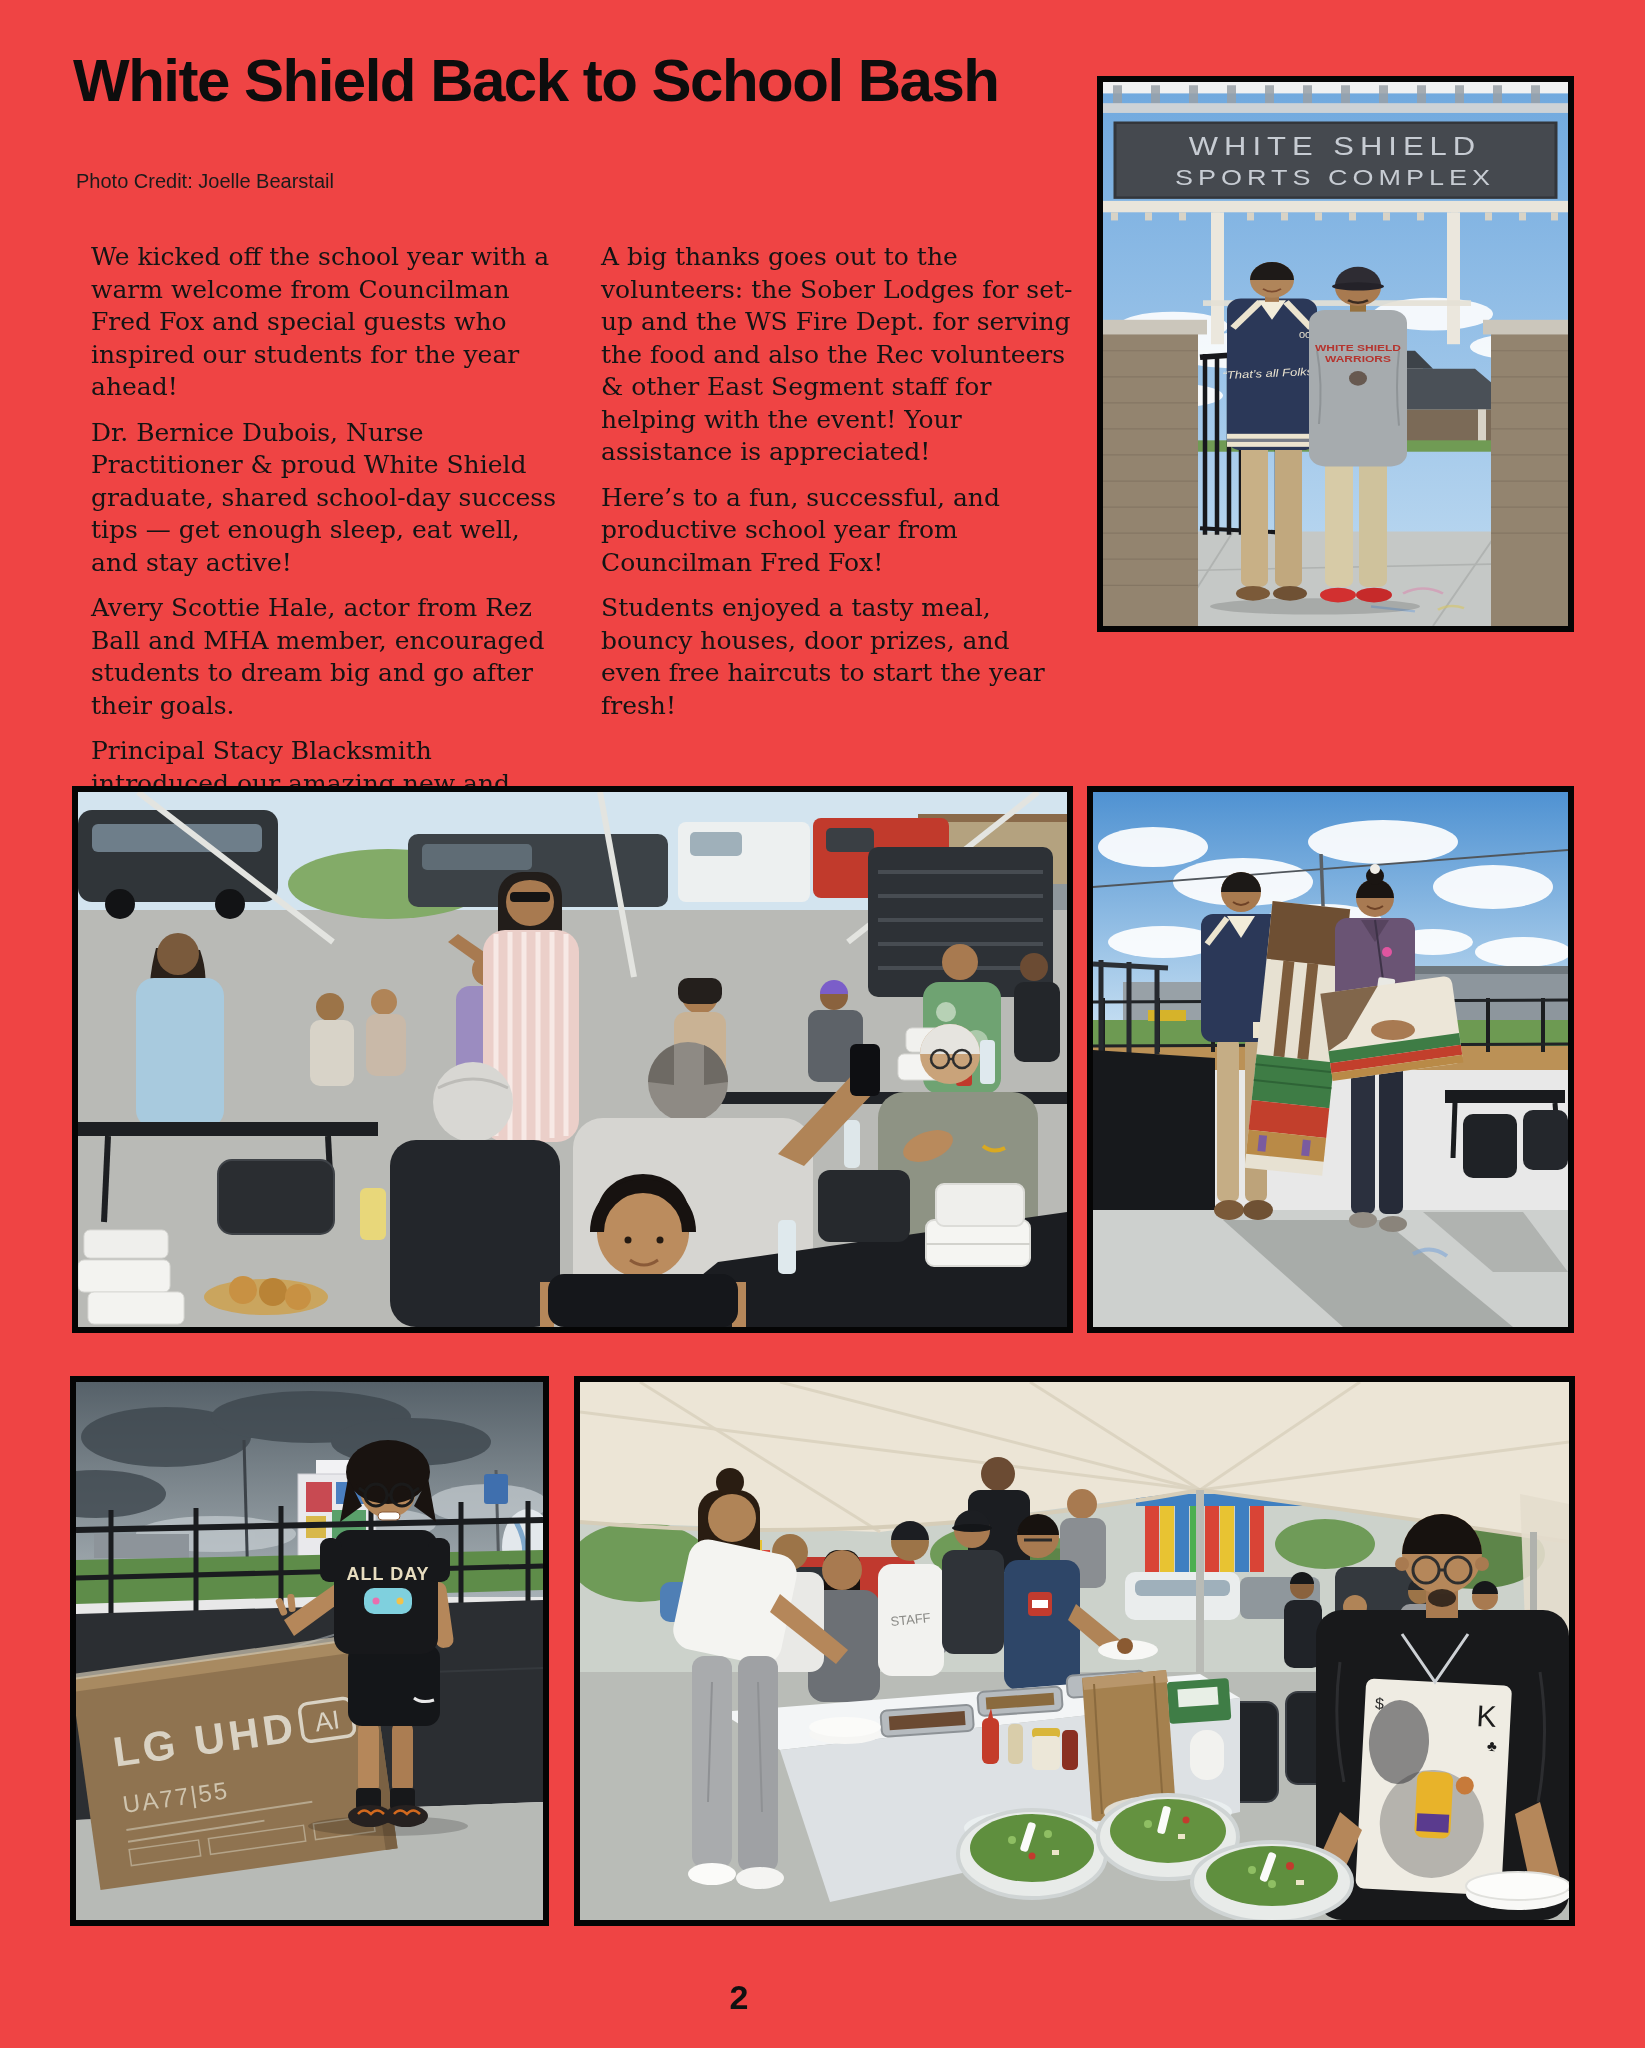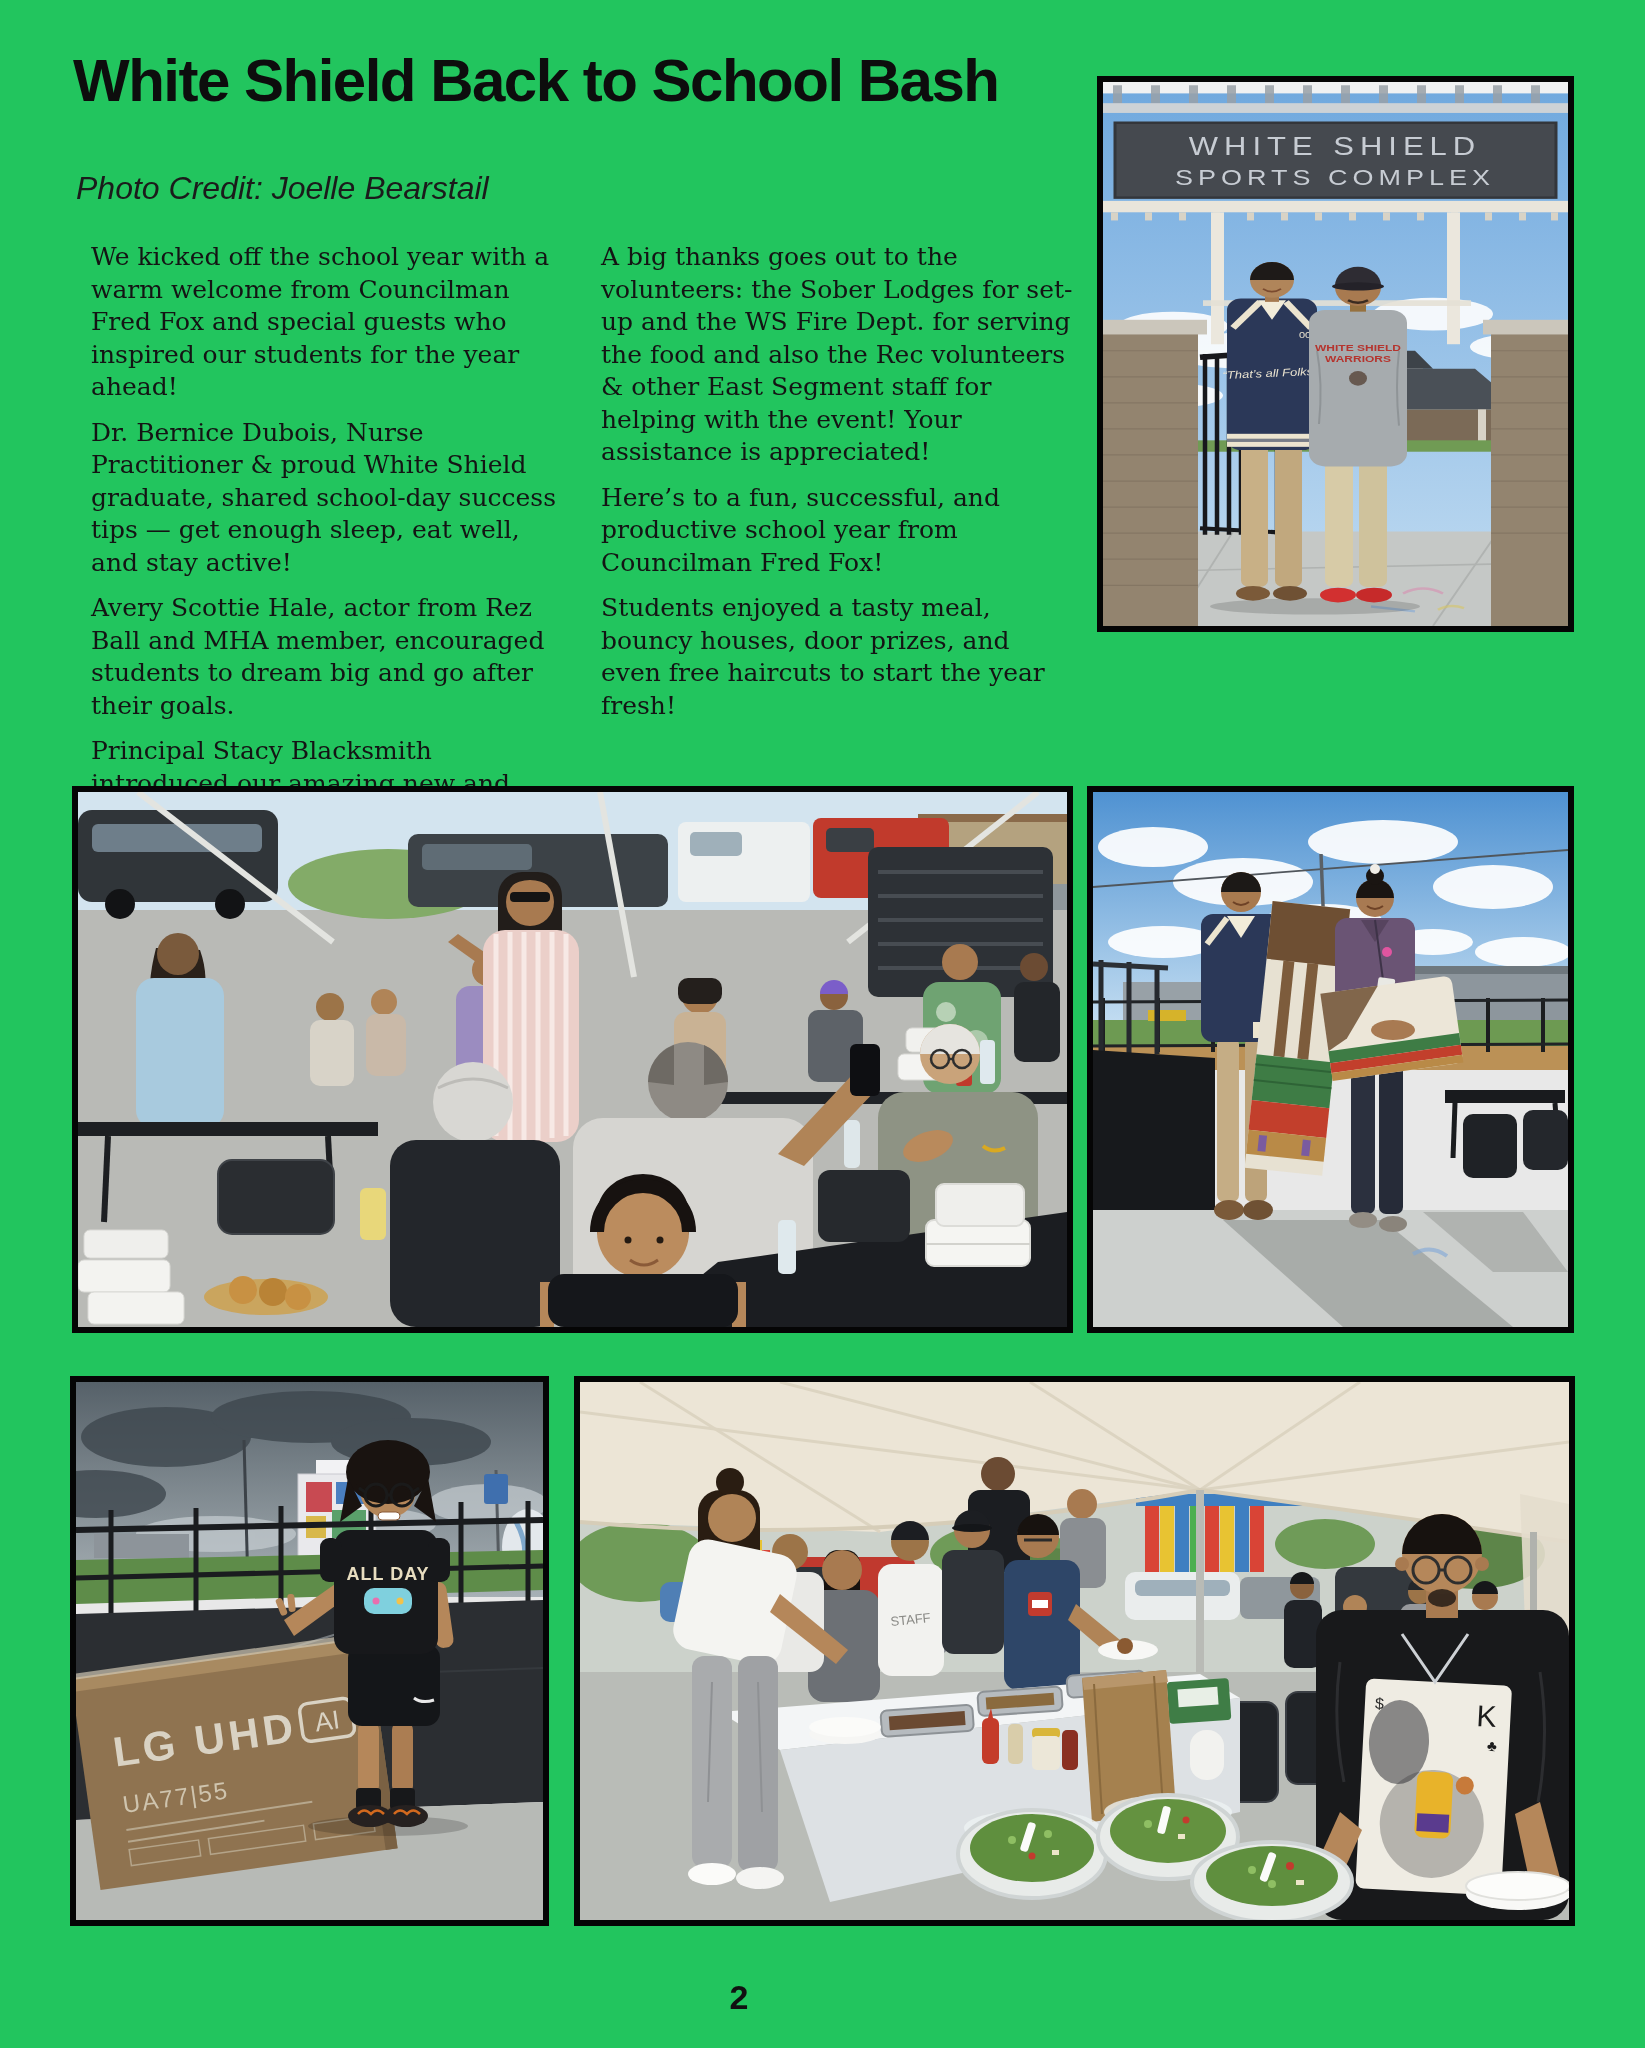--- a/index.html
+++ b/index.html
@@ -1,21 +1,21 @@
 <!DOCTYPE html>
 <html><head>
 <meta charset="utf-8">
 <style>
   * { margin:0; padding:0; box-sizing:border-box; }
   html,body { background:#ffffff; }
   body { width:1645px; height:2048px; position:relative; font-family:"Liberation Sans",sans-serif; }
-  .sheet { position:absolute; left:0; top:0; width:1645px; height:2048px; background:#22c55e; overflow:hidden; }
+  .sheet { position:absolute; left:0; top:0; width:1645px; height:2048px; background:#ef4444; overflow:hidden; }
   .title { position:absolute; left:73px; top:50px; font-size:60px; line-height:62px; font-weight:700;
            letter-spacing:-1.5px; color:#0d0d0d; white-space:nowrap; }
-  .credit { position:absolute; left:76px; top:170px; font-size:32px; font-style:italic; color:#1b1b1b; }
+  .credit { position:absolute; left:76px; top:170px; font-size:20px; color:#1b1b1b; }
   .col { position:absolute; top:241px; }
   .col-left  { left:75px;  width:486px; }
   .col-right { left:585px; width:490px; }
   .col p { font-family:"DejaVu Serif",serif; font-size:25px; line-height:32.5px; color:#141414; margin:0 0 13px 16px; }
   .photo { position:absolute; border:6px solid #050505; background:#e8e8e8; overflow:hidden; }
   .photo svg { display:block; width:100%; height:100%; }
   #ph-sports   { left:1097px; top:76px;   width:477px;  height:556px; }
   #ph-dining   { left:72px;   top:786px;  width:1001px; height:547px; }
   #ph-blankets { left:1087px; top:786px;  width:487px;  height:547px; }
   #ph-tv       { left:70px;   top:1376px; width:479px;  height:550px; }

